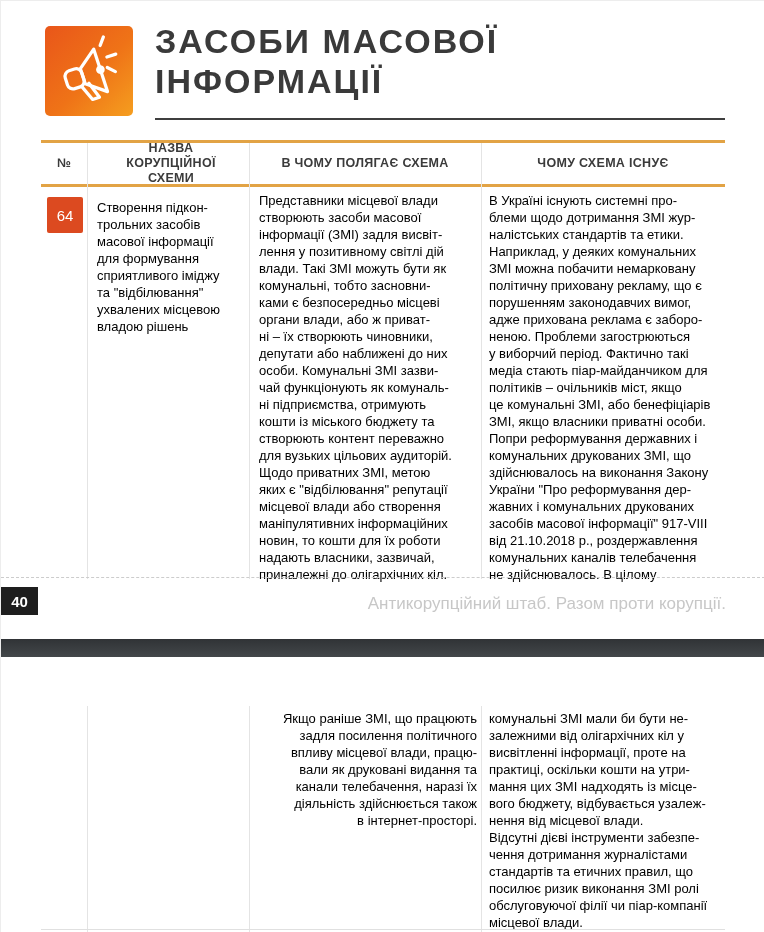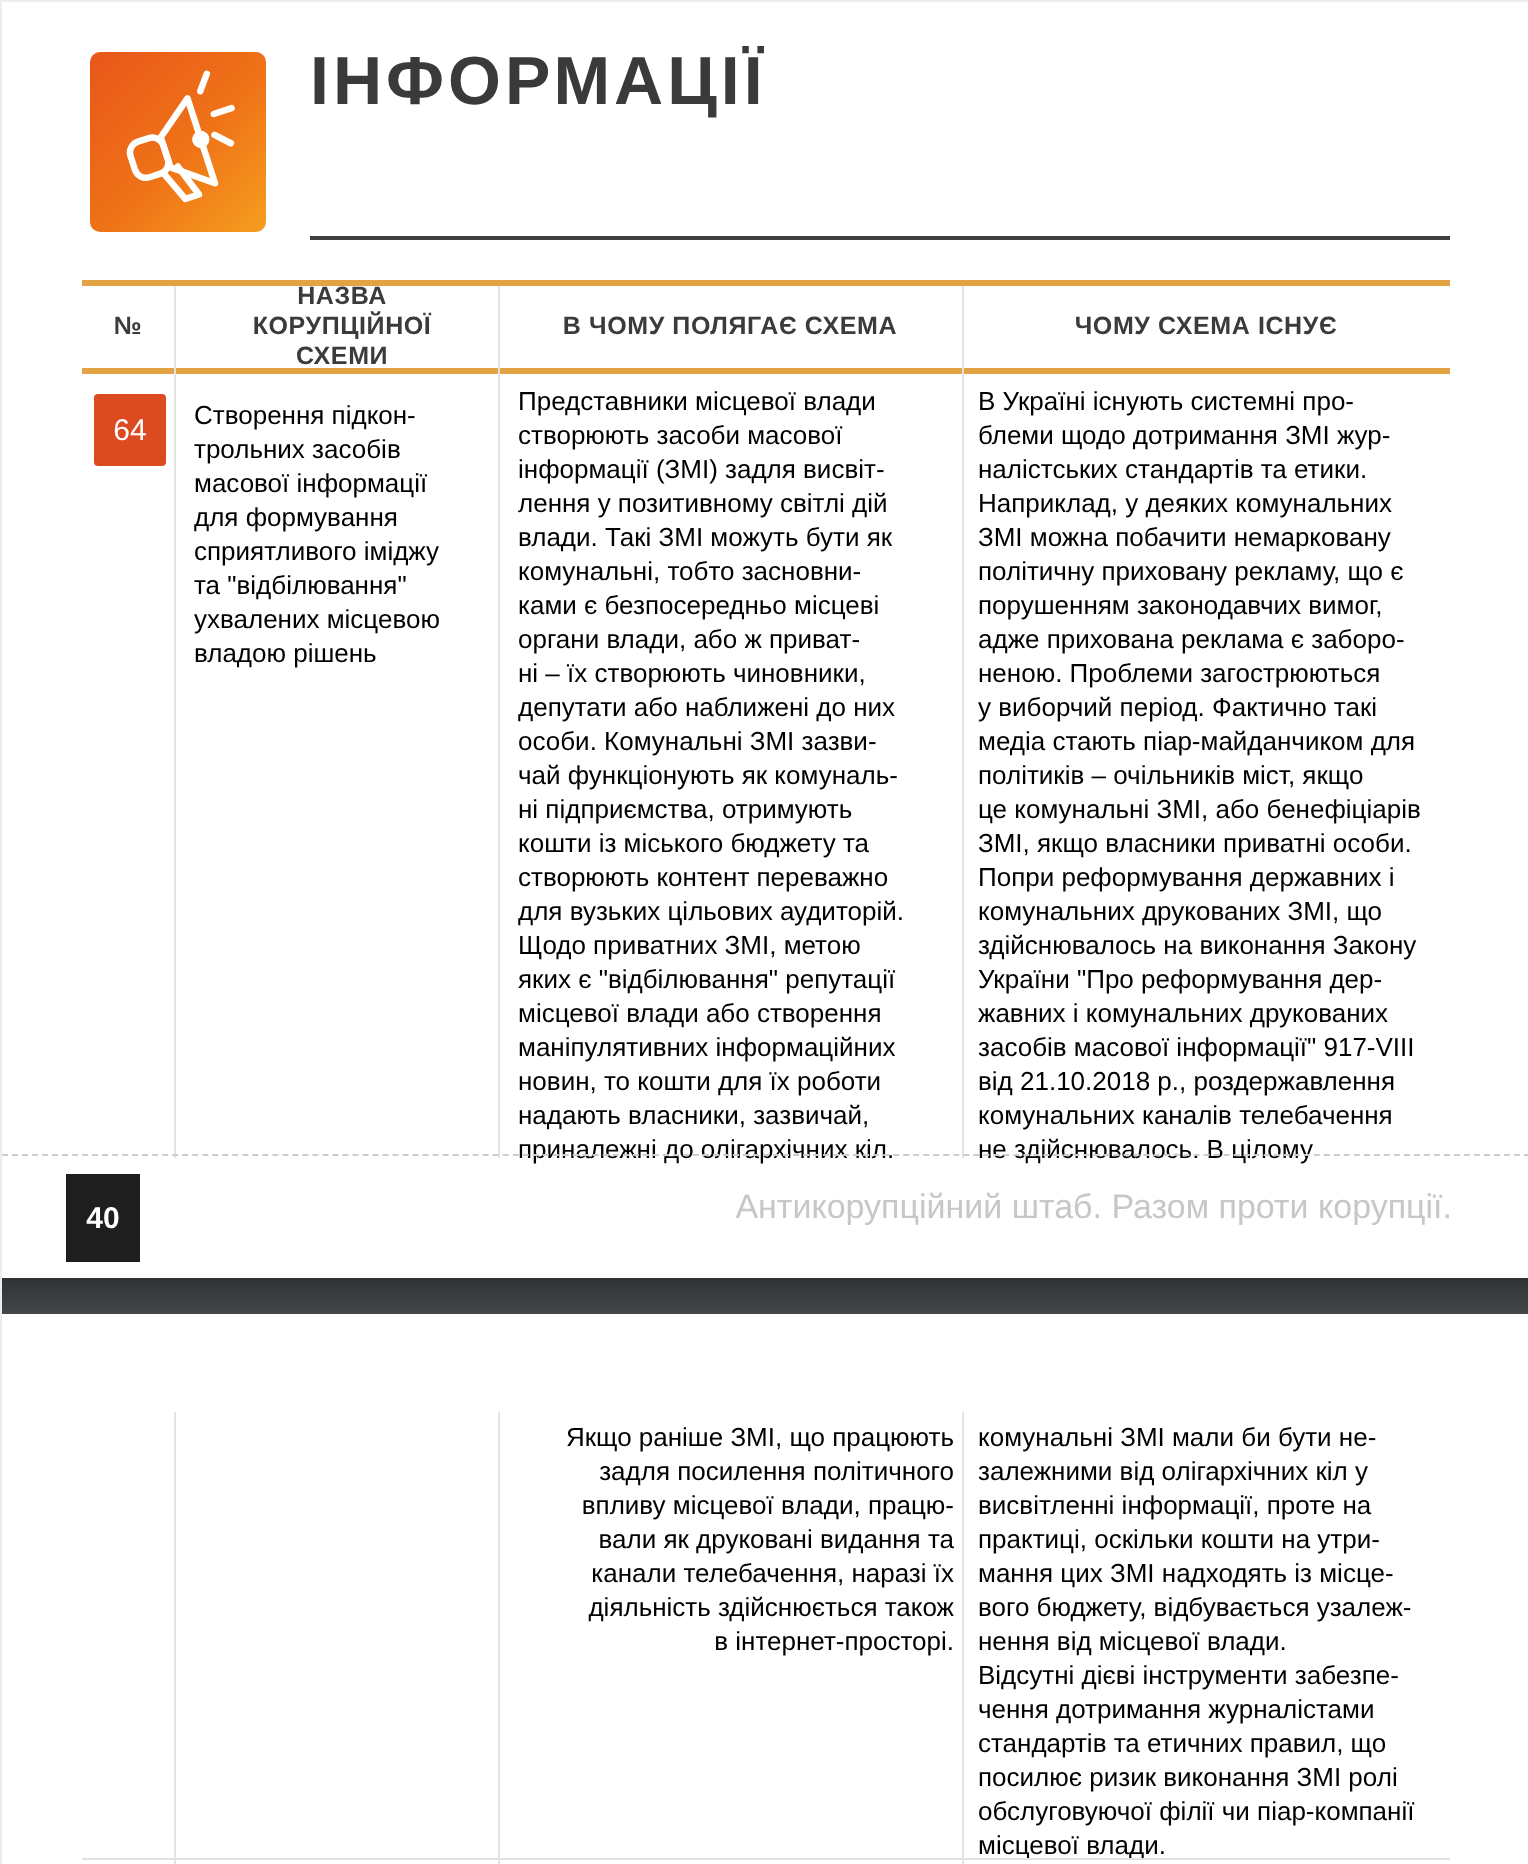--- a/index.html
+++ b/index.html
@@ -32,23 +32,23 @@
     border-radius:2px;display:flex;align-items:center;justify-content:center;
     color:#ffffff;font-size:15px;font-weight:normal;}
   .cell{position:absolute;white-space:pre-line;font-size:13px;line-height:17px;color:#000000;}
   .c2{left:96px;top:198px;width:150px;}
   .c3{left:258px;top:191px;width:218px;}
   .c4{left:488px;top:191px;width:234px;}
   .p2c3{left:258px;top:709px;width:218px;text-align:right;}
   .p2c4{left:488px;top:709px;width:234px;}
   
   .row-dashed{position:absolute;left:0;top:576px;width:764px;height:0;border-top:1px dashed #cccccc;}
-  .pagenum-box{position:absolute;left:0;top:586px;width:37px;height:44px;background:#1e1e1e;
+  .pagenum-box{position:absolute;left:0;top:586px;width:37px;height:28px;background:#1e1e1e;
     display:flex;align-items:center;justify-content:center;color:#ffffff;
-    font-size:15px;font-weight:bold;margin-left:32px;}
+    font-size:15px;font-weight:bold;}
   .footer-note{position:absolute;right:38px;top:593px;font-size:17px;color:#c7c7c7;text-align:right;}
   .page-break{position:absolute;left:0;top:638px;width:764px;height:18px;
     background:linear-gradient(#303336,#43474a);}
   .row-bottom{position:absolute;left:40px;top:928px;width:684px;height:1px;background:#e0e0e0;}
 </style>
 </head>
 <body>
 
 <div id="screen">
 
@@ -61,20 +61,21 @@
           <path d="M34 70 l9 22 h10 l-8 -23"></path>
           <circle cx="66" cy="56" r="6" fill="#ffffff" stroke="none"></circle>
           <path d="M76 24 l8 -10"></path>
           <path d="M80 42 h13"></path>
           <path d="M76 56 l9 9"></path>
         </g>
       </svg>
     </span>
   </div>
   <div class="page-title">
+    <div>ЗАСОБИ МАСОВОЇ</div>
     <div>ІНФОРМАЦІЇ</div>
   </div>
   <div class="title-rule"></div>
 
   <div class="gold-line gl-top"></div>
   <div class="th th1">№</div>
   <div class="th th2">НАЗВА КОРУПЦІЙНОЇ СХЕМИ</div>
   <div class="th th3">В ЧОМУ ПОЛЯГАЄ СХЕМА</div>
   <div class="th th4">ЧОМУ СХЕМА ІСНУЄ</div>
   <div class="gold-line gl-bot"></div>

